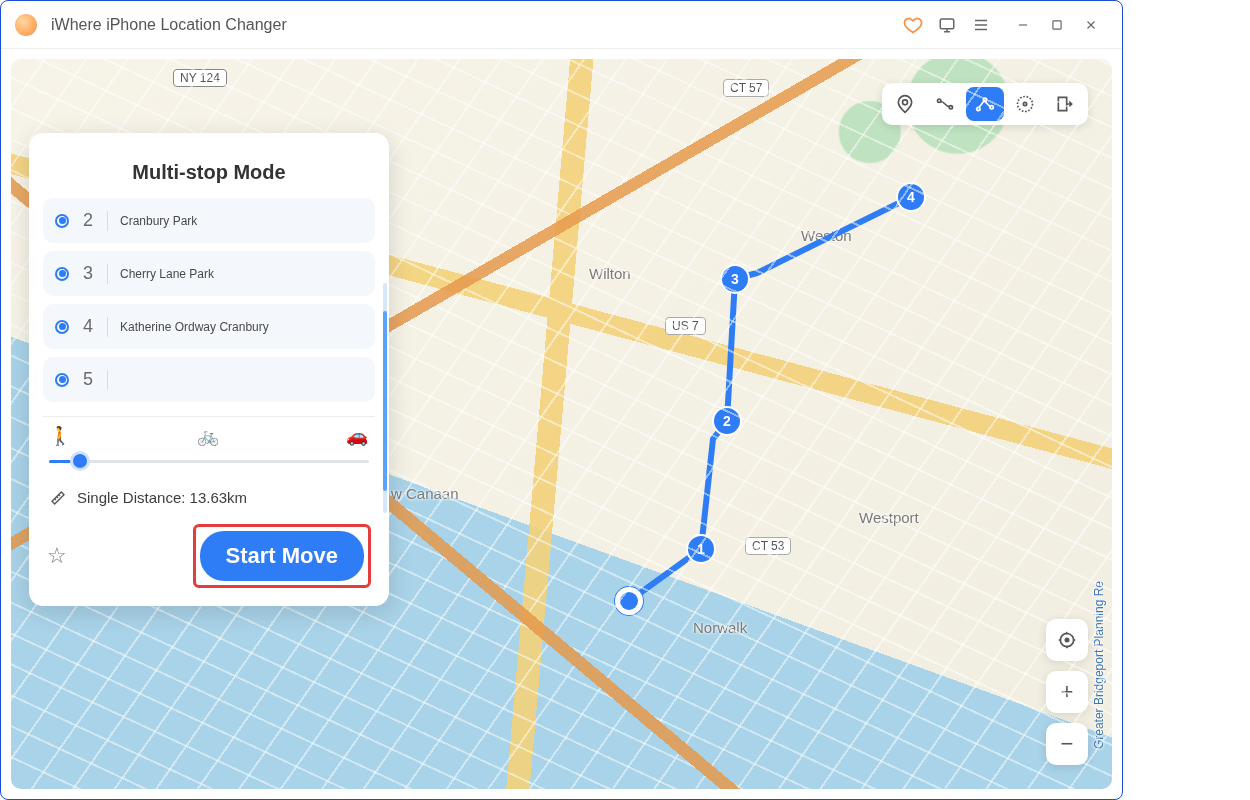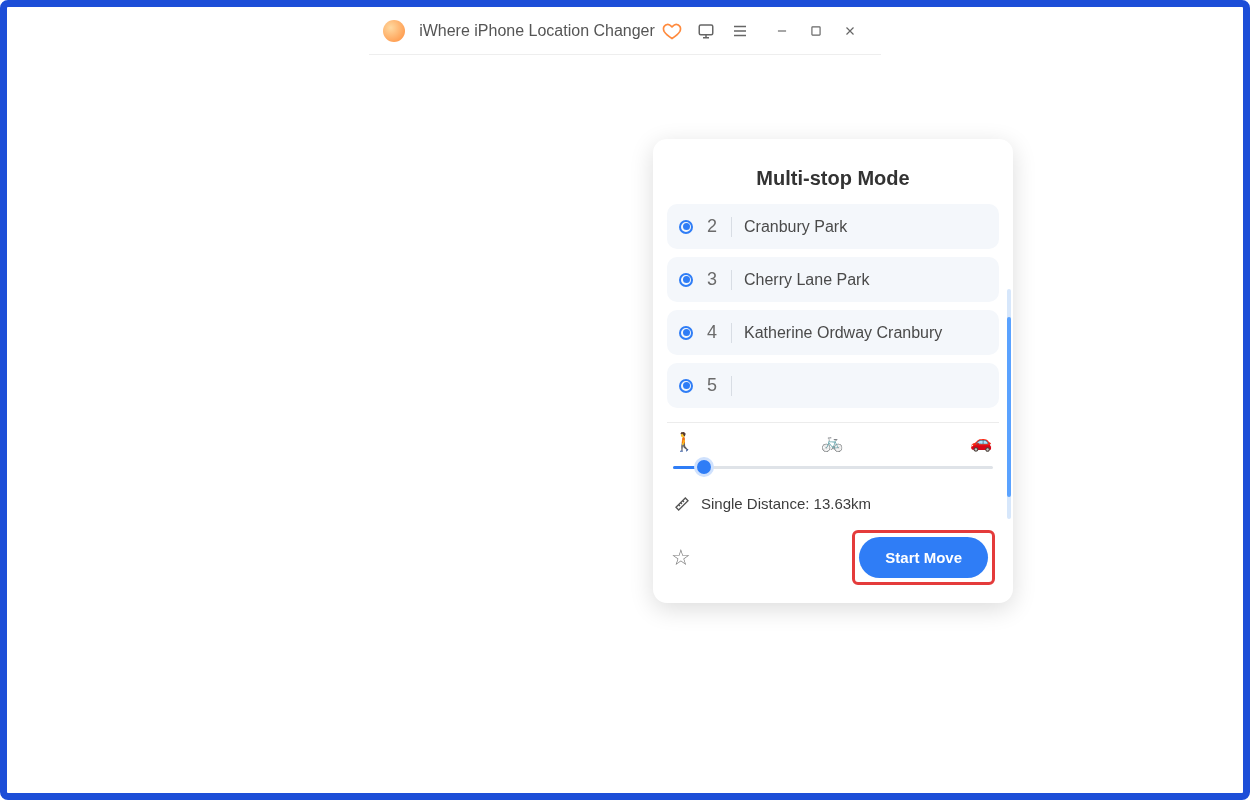--- a/index.html
+++ b/index.html
@@ -1,18 +1,18 @@
 <!DOCTYPE html>
 <html><head>
 <meta charset="utf-8">
 <style>
 * { box-sizing: border-box; margin: 0; padding: 0; font-family: -apple-system, BlinkMacSystemFont, "Segoe UI", Arial, sans-serif; }
 html, body { width: 1250px; height: 800px; overflow: hidden; }
 
-.window { width: 1250px; height: 800px; background: #fff; border: 7px solid #1d4ed8; border-radius: 8px; display: flex; flex-direction: column; align-items: center; }
+.window { width: 1123px; height: 800px; background: #fff; border: 1px solid #1d4ed8; border-radius: 8px; display: flex; flex-direction: column; }
 
 .titlebar { height: 48px; display: flex; align-items: center; padding: 0 14px; border-bottom: 1px solid #eee; }
 .titlebar .logo { width: 22px; height: 22px; border-radius: 50%; background: radial-gradient(circle at 35% 35%, #ffd9a0, #ff8c3a); margin-right: 14px; }
 .titlebar .title { font-size: 16px; color: #555; font-weight: 500; }
 .titlebar .spacer { flex: 1; }
 .tb-btn { width: 34px; height: 34px; display: flex; align-items: center; justify-content: center; color: #666; cursor: pointer; border-radius: 4px; }
 .tb-heart { color: #ff8a3d; }
 .tb-sep { width: 8px; }
 
 .content { position: relative; flex: 1; }
@@ -62,21 +62,21 @@
 
 
 .panel { position:absolute; left:28px; top:84px; width:360px; background:#fff; border-radius:14px; box-shadow:0 6px 24px rgba(0,0,0,.14); padding:16px 10px 18px; }
 .panel h2 { text-align:center; font-size:20px; color:#333; margin:12px 0 14px; font-weight:700; }
 
 .stop-row { display:flex; align-items:center; gap:12px; background:#f4f7fb; border-radius:10px; padding:12px 12px; margin:8px 4px; }
 .stop-radio { width:14px; height:14px; border-radius:50%; border:2px solid #2f7df6; display:flex; align-items:center; justify-content:center; }
 .stop-radio::after { content:""; width:7px; height:7px; border-radius:50%; background:#2f7df6; }
 .stop-num { color:#6b6b6b; font-size:18px; width:14px; text-align:center; }
 .stop-sep { width:1px; height:20px; background:#d8dde4; }
-.stop-label { color:#4a4a4a; font-size:16px; }
+.stop-label { color:#4a4a4a; font-size:12px; }
 .stop-input { border:none; background:transparent; font-size:15px; color:#8a8f97; outline:none; width:100%; }
 
 .scroll-indicator { position:absolute; right:2px; top:150px; width:4px; height:230px; background:#d7e7fb; border-radius:2px; }
 .scroll-indicator::after { content:""; position:absolute; left:0; top:28px; width:4px; height:180px; background:#5aa2ff; border-radius:2px; }
 
 .divider { height:1px; background:#ececec; margin:14px 4px 8px; }
 
 .speed-icons { display:flex; justify-content:space-between; padding:0 10px; color:#333; }
 .speed-icons span { font-size:18px; }
 
@@ -87,21 +87,21 @@
 
 .info { display:flex; align-items:center; gap:10px; color:#3d3d3d; font-size:15px; padding:8px 10px; }
 .info .ico { width:18px; display:inline-flex; justify-content:center; color:#555; }
 .stepper { display:inline-flex; align-items:center; gap:8px; margin-left:4px; }
 .stepper button { width:22px; height:22px; border:none; background:transparent; font-size:18px; color:#666; cursor:pointer; }
 .stepper .val { width:46px; height:28px; border:1px solid #dcdfe4; border-radius:6px; display:flex; align-items:center; justify-content:center; font-size:15px; }
 
 .panel-footer { display:flex; align-items:center; justify-content:space-between; padding:10px 8px 0; }
 .fav { font-size:22px; color:#777; cursor:pointer; }
 .highlight { border:3px solid #e43b3b; border-radius:6px; padding:4px; }
-.start-btn { background:#2f7df6; color:#fff; border:none; border-radius:24px; padding:12px 26px; font-size:15px; font-weight:600; cursor:pointer; }
+.start-btn { background:#2f7df6; color:#fff; border:none; border-radius:24px; padding:12px 26px; font-size:22px; font-weight:600; cursor:pointer; }
 
 svg { display:block; }
 </style>
 </head>
 <body>
 
 <div class="window">
 
   <div class="titlebar">
     <div class="logo"></div>

